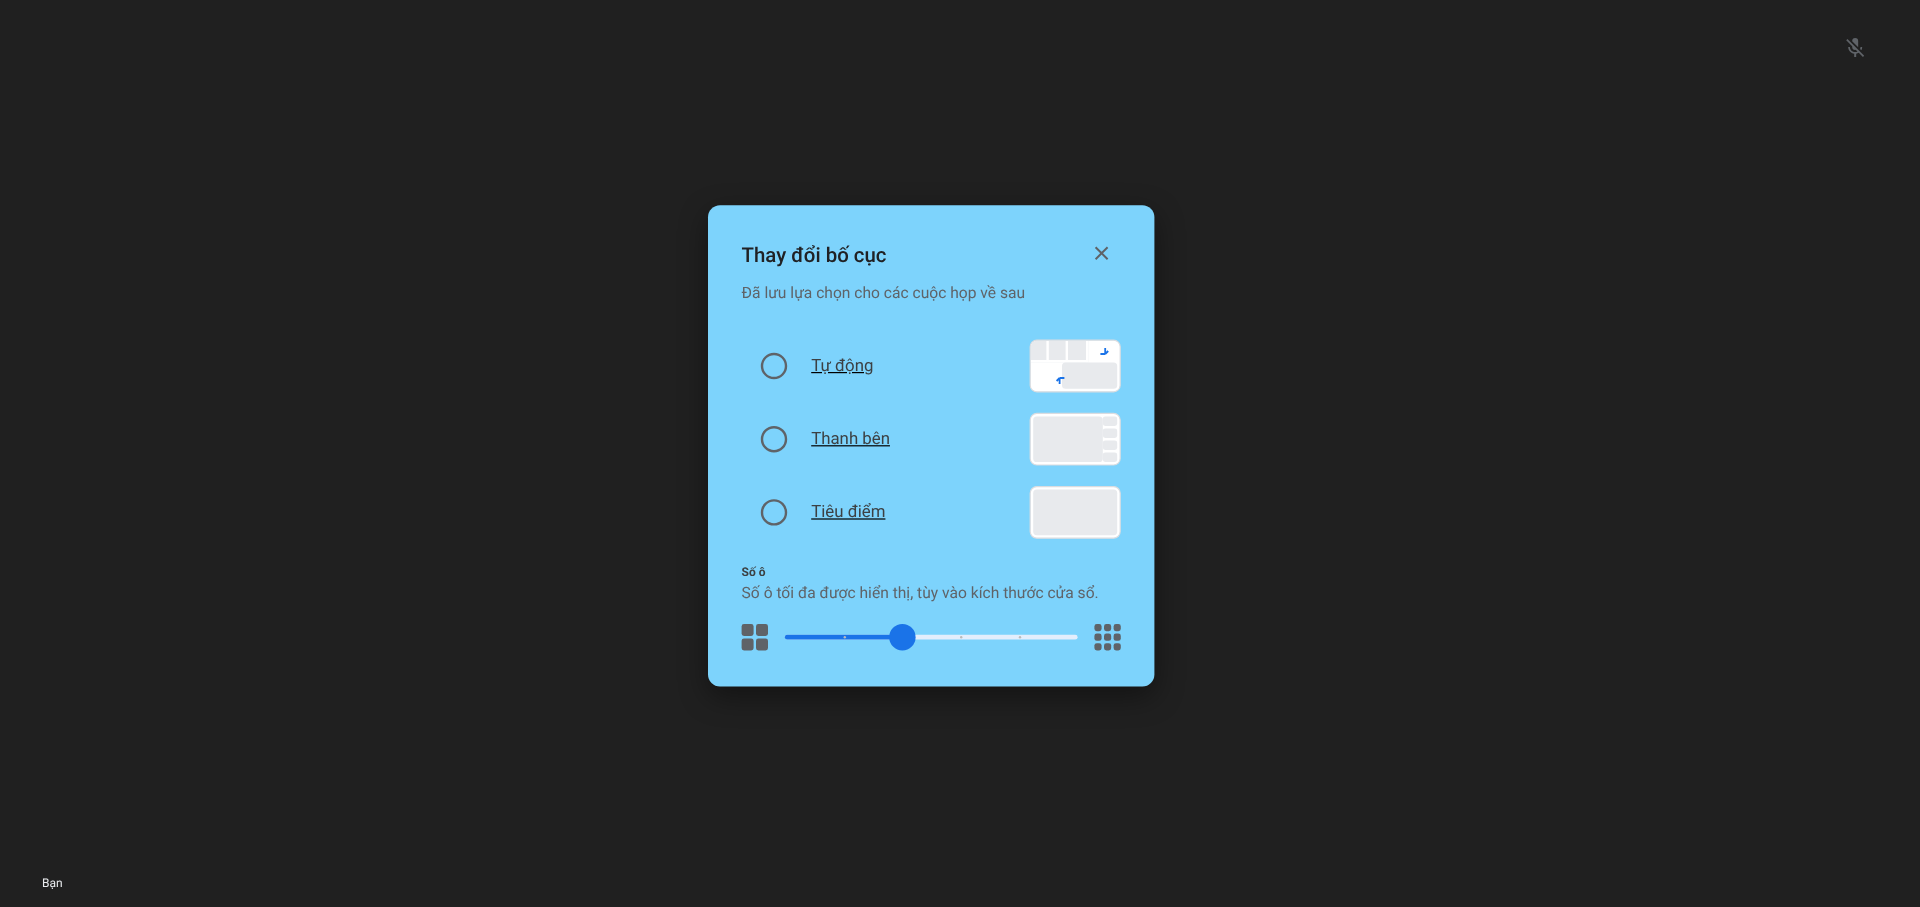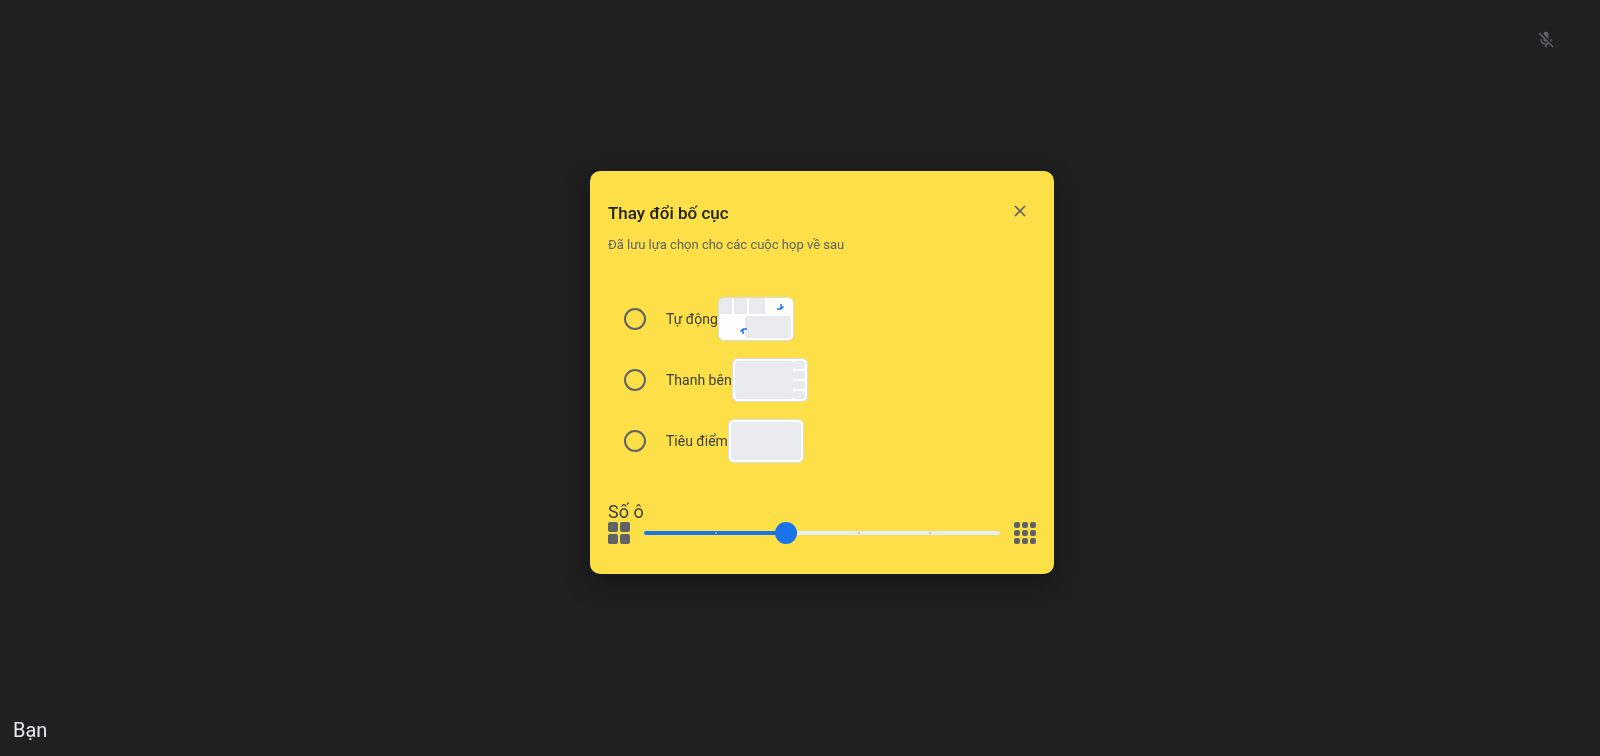--- a/index.html
+++ b/index.html
@@ -7,48 +7,48 @@
   body {
     background: #202020;
     font-family: "Google Sans", Roboto, Arial, sans-serif;
     position: relative;
     overflow: hidden;
   }
 
   
   .self-label {
     position: absolute;
-    left: 13px;
+    left: 35px;
     bottom: 14px;
     color: #e8eaed;
-    font-size: 20px;
+    font-size: 10px;
     text-align: right;
   }
 
   
   .mic-muted {
     position: absolute;
     top: 30px;
     right: 44px;
     width: 20px;
     height: 20px;
     color: #5f6368;
   }
   .mic-muted svg { width: 100%; height: 100%; }
 
   
   .dialog {
     position: absolute;
     top: 171px;
     left: 590px;
-    width: 464px;
-    background: #fde047;
+    width: 372px;
+    background: #7dd3fc;
     border-radius: 10px;
     box-shadow: 0 8px 24px rgba(0,0,0,.4);
-    padding: 26px 18px 30px;
+    padding: 26px 28px 30px;
   }
   .dialog-header {
     display: flex;
     align-items: center;
     justify-content: space-between;
     margin-bottom: 8px;
   }
   .dialog-title {
     color: #202124;
     font-size: 17px;
@@ -63,31 +63,32 @@
     color: #5f6368;
     font-size: 22px;
     line-height: 1;
     display: flex;
     align-items: center;
     justify-content: center;
   }
   .dialog-sub {
     color: #5f6368;
     font-size: 13px;
-    margin-bottom: 36px;
+    margin-bottom: 22px;
   }
 
   
   .opt {
     display: flex;
     align-items: center;
-    justify-content: flex-start;
+    justify-content: space-between;
     height: 61px;
     cursor: pointer;
     padding-left: 16px;
+    text-decoration: underline;
   }
   .opt-left {
     display: flex;
     align-items: center;
     gap: 20px;
   }
   .radio {
     width: 22px; height: 22px;
     border: 2px solid #5f6368;
     border-radius: 50%;
@@ -149,23 +150,23 @@
   }
   .pv-side .col{
     position:absolute; top:2px; right:2px; bottom:2px; width:12px;
     display:grid; grid-template-rows:repeat(4,1fr); gap:2px;
   }
   .pv-side .col div{background:#e8eaed; border-radius:2px;}
 
   
   .tiles-title {
     color: #3c4043;
-    font-size: 18px;
-    font-weight: 400;
-    margin-top: 30px;
+    font-size: 10px;
+    font-weight: 700;
+    margin-top: 15px;
   }
   .tiles-desc {
     color: #5f6368;
     font-size: 13px;
     margin-top: 4px;
     margin-bottom: 18px;
   }
   .slider-row {
     display:flex; align-items:center; gap:14px;
   }
@@ -258,20 +259,21 @@
 
   <div class="opt">
     <div class="opt-left">
       <div class="radio"></div>
       <div class="opt-label">Tiêu điểm</div>
     </div>
     <div class="preview pv-spot"></div>
   </div>
 
   <div class="tiles-title">Số ô</div>
+  <div class="tiles-desc">Số ô tối đa được hiển thị, tùy vào kích thước cửa sổ.</div>
 
   <div class="slider-row">
     <div class="grid-icon small">
       <div></div>
         <div></div>
         <div></div>
         <div></div>
     </div>
     <div class="slider">
       <div class="track"></div>

